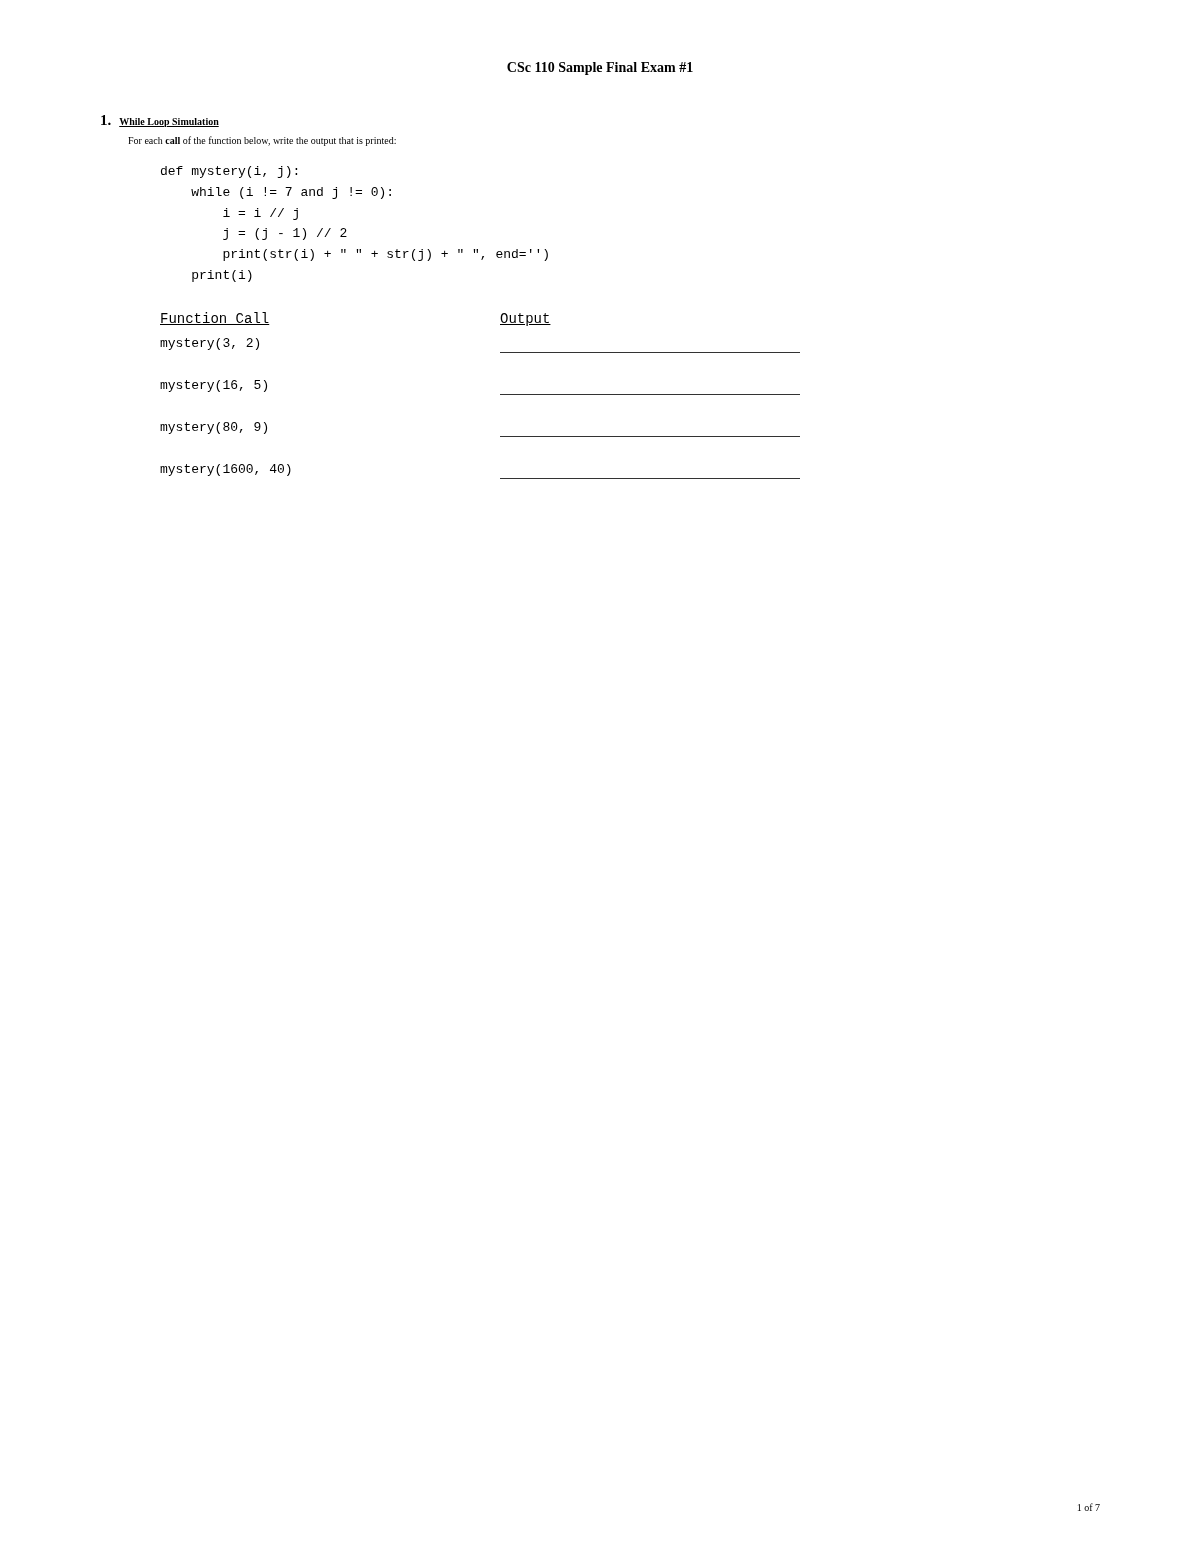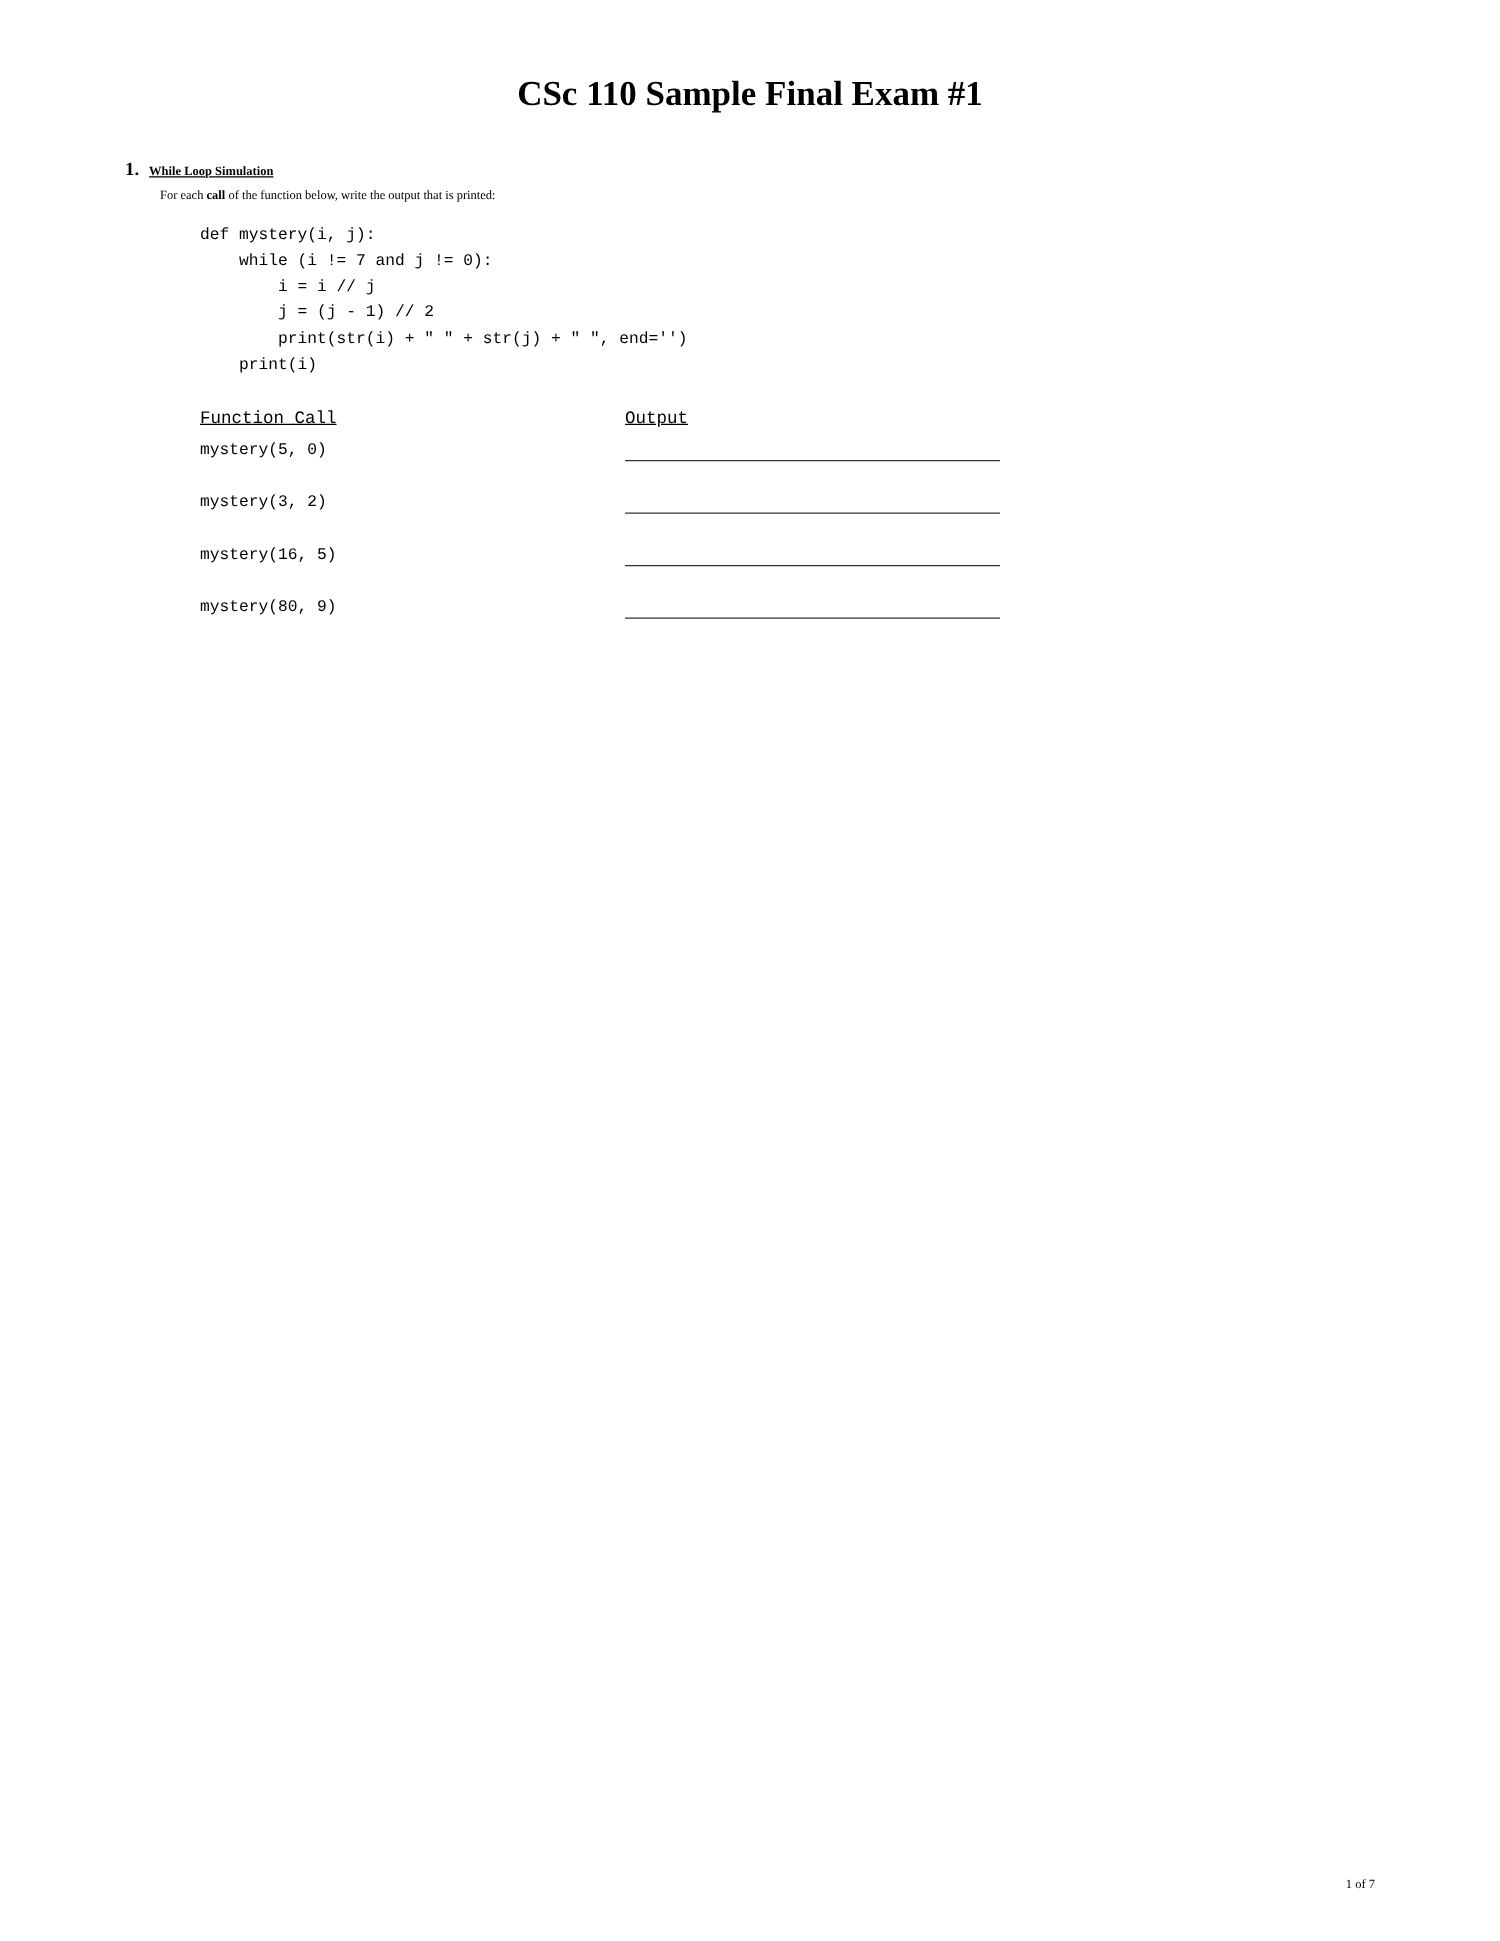--- a/index.html
+++ b/index.html
@@ -20,21 +20,21 @@
     .page {
       width: 1200px;
       min-height: 1553px;
       background: #ffffff;
       position: relative;
       padding: 60px 100px;
     }
 
     .page-title {
       text-align: center;
-      font-size: 28px;
+      font-size: 14px;
       font-weight: bold;
       font-family: serif;
       margin-bottom: 36px;
     }
 
     .question-section {
       margin-bottom: 24px;
     }
 
     .question-header {
@@ -152,40 +152,40 @@
         print(str(i) + " " + str(j) + " ", end='')
     print(i)</div>
 
     <div class="table-section">
 
       <div class="table-header-row">
         <div class="col-function col-label">Function Call</div>
         <div class="col-output col-label">Output</div>
       </div>
 
-      <div class="table-data-row">
-        <div class="function-call-text">mystery(5, 0)</div>
-        <div class="output-line"></div>
-      </div>
 
       <div class="table-data-row">
         <div class="function-call-text">mystery(3, 2)</div>
         <div class="output-line"></div>
       </div>
 
       <div class="table-data-row">
         <div class="function-call-text">mystery(16, 5)</div>
         <div class="output-line"></div>
       </div>
 
       <div class="table-data-row">
         <div class="function-call-text">mystery(80, 9)</div>
         <div class="output-line"></div>
       </div>
 
+      <div class="table-data-row">
+        <div class="function-call-text">mystery(1600, 40)</div>
+        <div class="output-line"></div>
+      </div>
 
     </div>
 
   </div>
 
   <div class="page-number">1 of 7</div>
 
 </div>
 
 </body></html>

